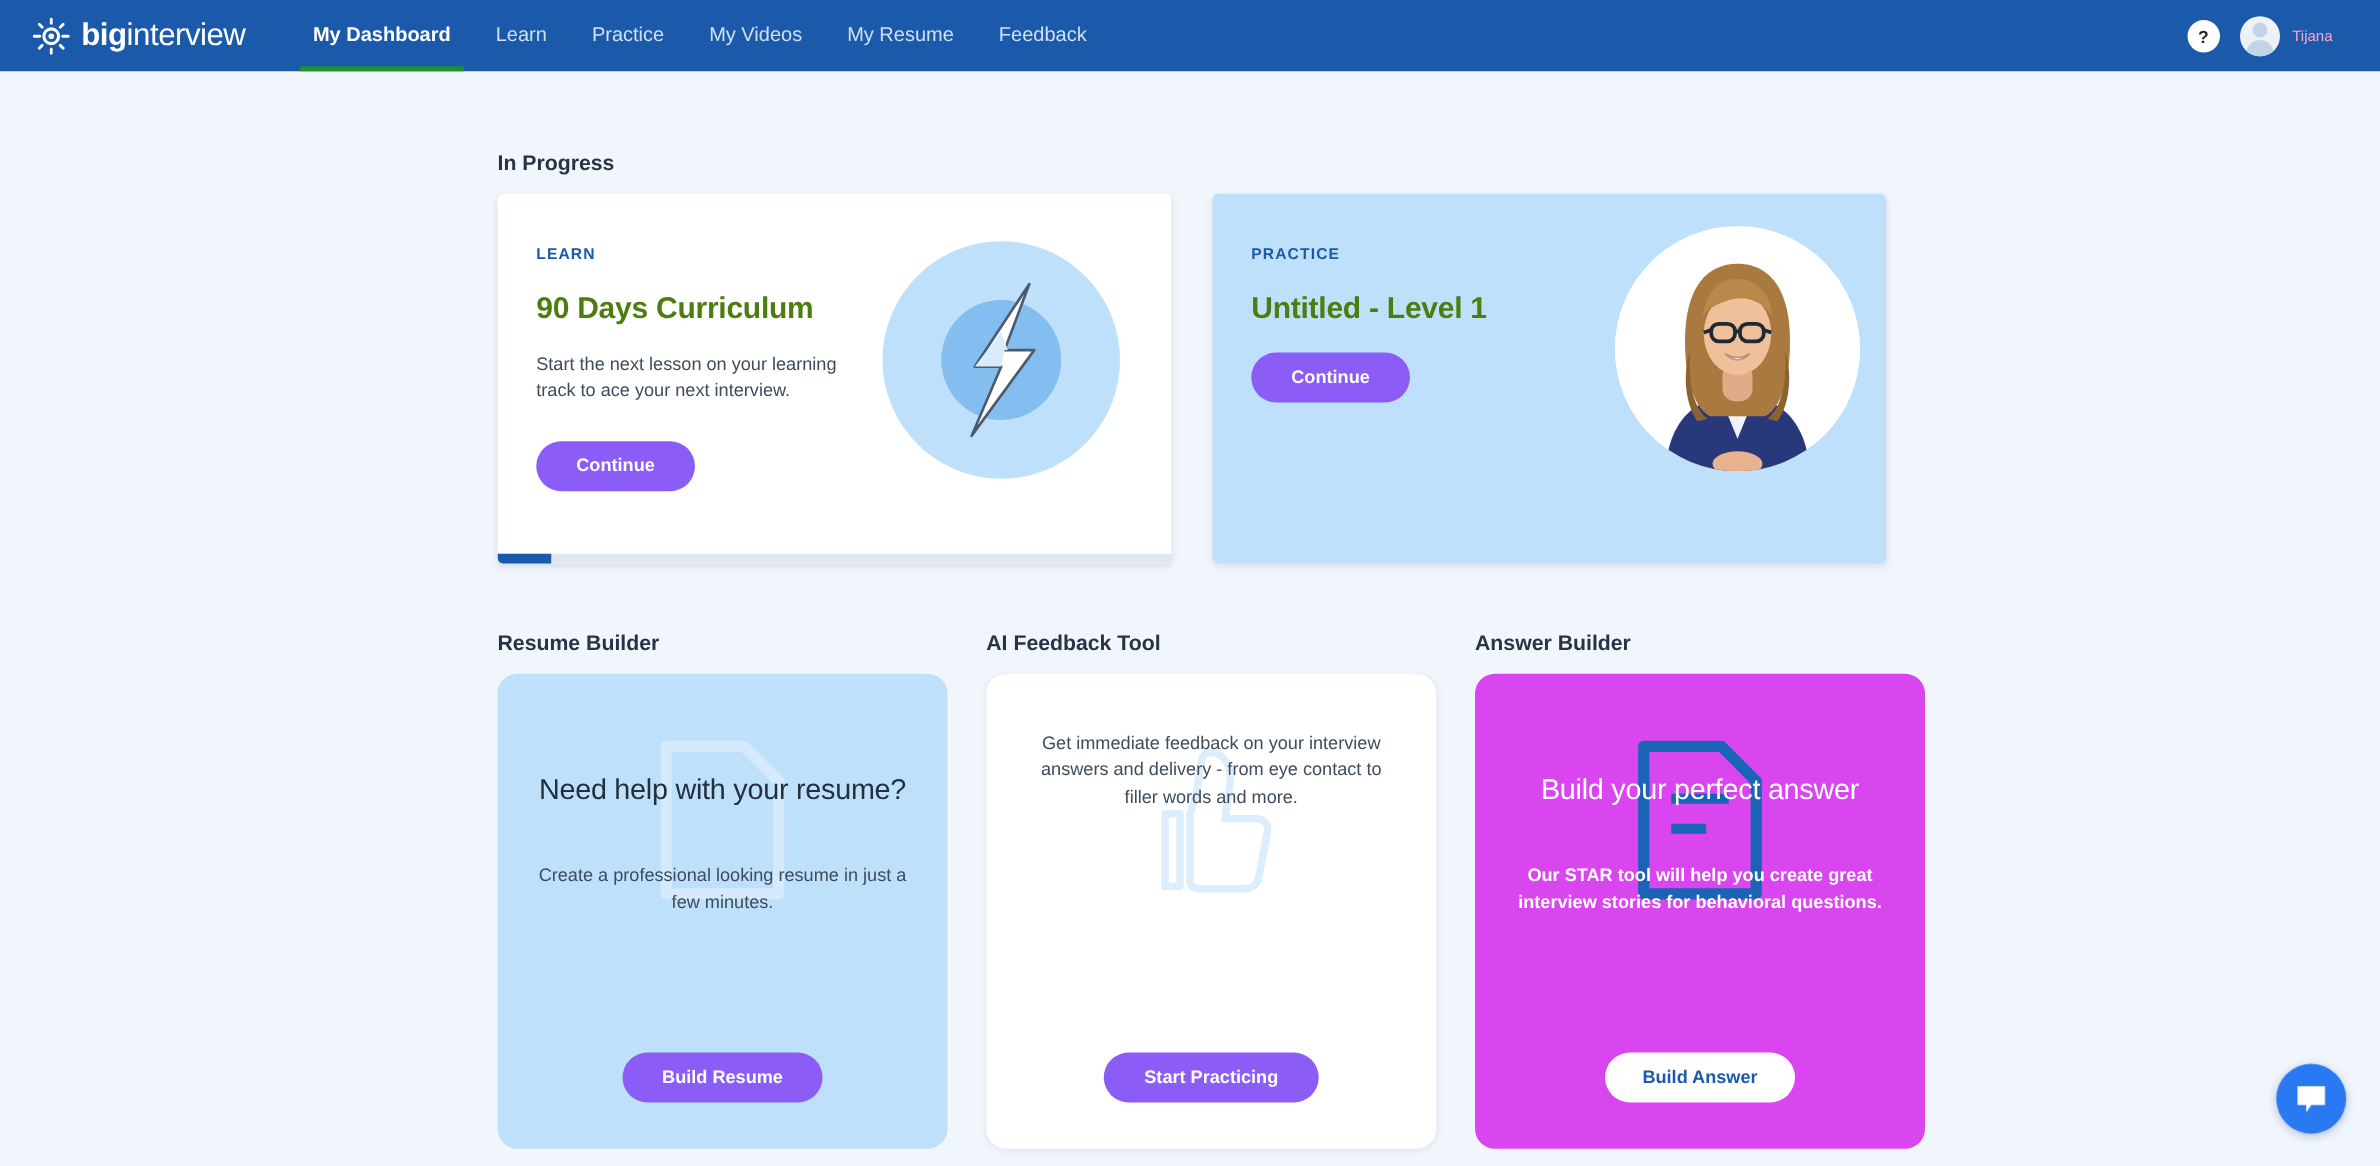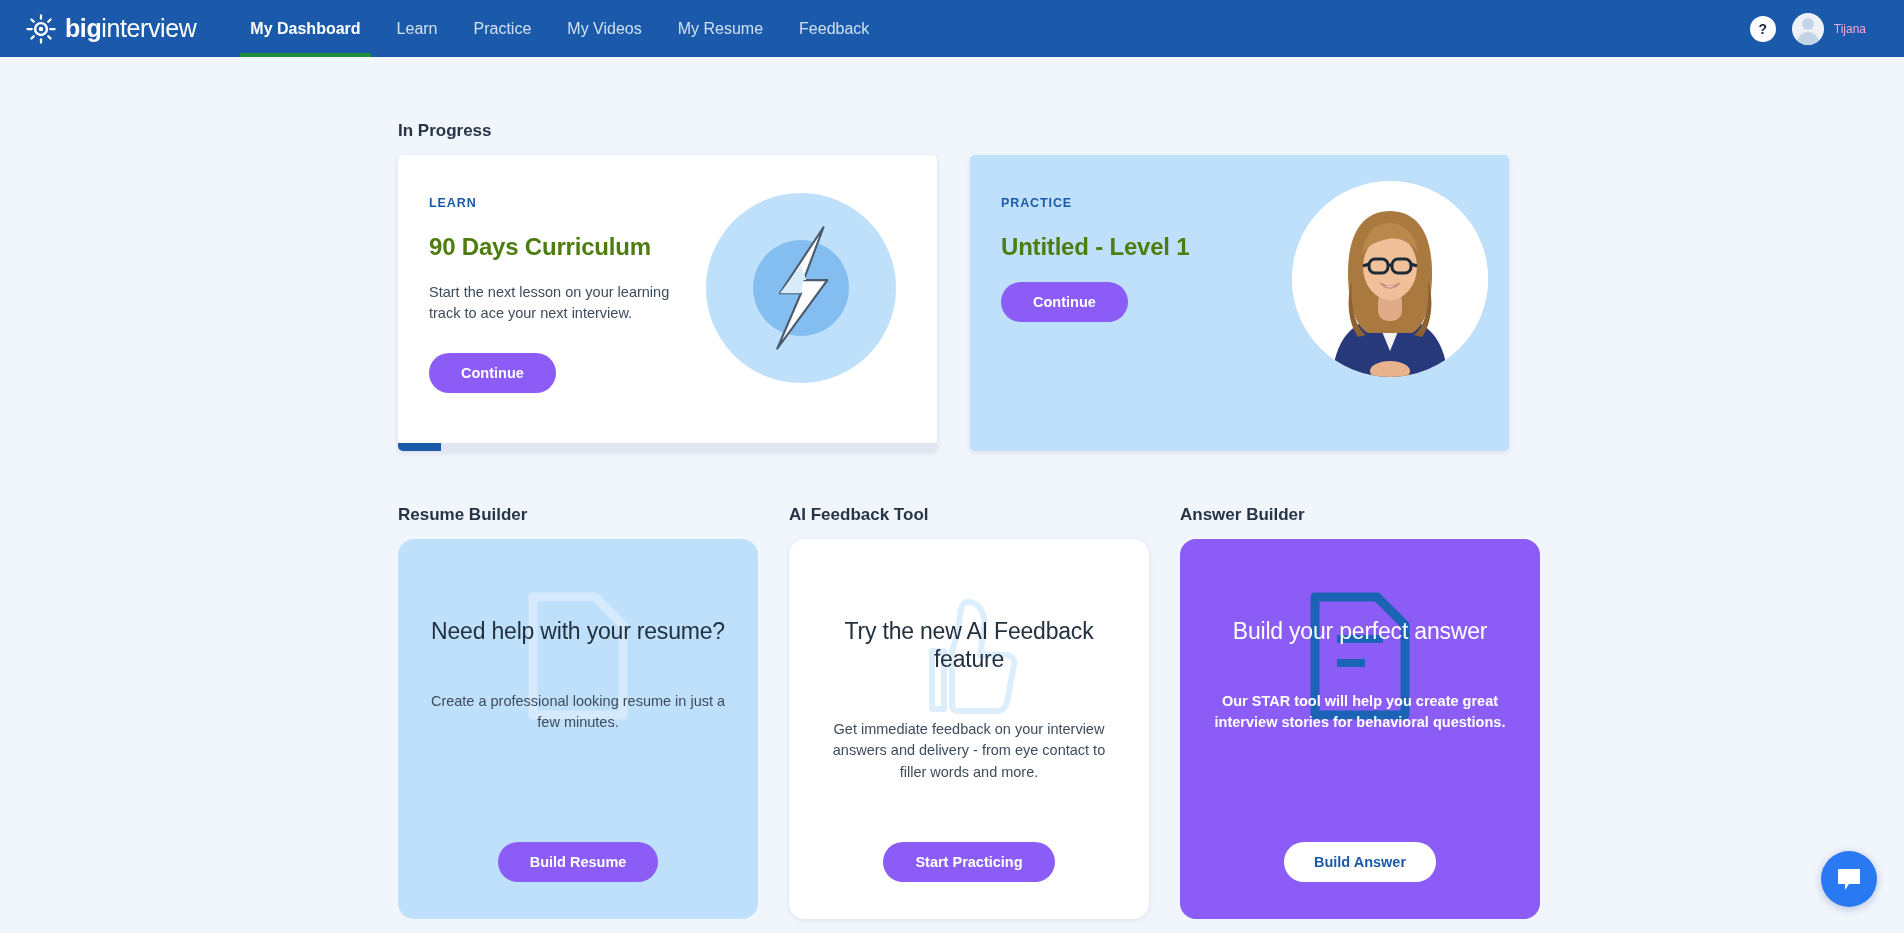--- a/index.html
+++ b/index.html
@@ -286,21 +286,21 @@
     display: flex;
     flex-direction: column;
     align-items: center;
     cursor: pointer;
   }
   .tool-card.blue-light { background: #bfe0fb; }
   .tool-card.white {
     background: #ffffff;
     box-shadow: 0 1px 5px rgba(35,60,100,0.10);
   }
-  .tool-card.blue-dark { background: #8b5cf6; }
+  .tool-card.blue-dark { background: #d946ef; }
 
   .watermark {
     position: absolute;
     left: 50%;
     top: 52px;
     transform: translateX(-50%);
     width: 110px; height: 130px;
     pointer-events: none;
   }
 
@@ -499,21 +499,20 @@
         </div>
       </div>
     </div>
 
     <div class="tool-col">
       <div class="tool-heading" style="margin-top:54px">AI Feedback Tool</div>
       <div class="tool-card white">
         <svg class="watermark" viewBox="0 0 110 130">
           <path d="M30 60 L30 118 L18 118 L18 60 Z M38 60 L38 114 C38 118 41 120 46 120 L82 120 C88 120 92 116 93 111 L100 74 C101 68 97 64 91 64 L66 64 L70 36 C72 24 66 12 56 11 C51 10 48 13 47 18 L44 38 C43 46 40 54 38 60 Z" fill="none" stroke="#dceefb" stroke-width="6" stroke-linejoin="round"></path>
         </svg>
-        <div class="tool-title">Try the new AI Feedback feature</div>
         <div class="tool-desc">Get immediate feedback on your interview answers and delivery - from eye contact to filler words and more.</div>
         <div class="tool-btn-wrap">
           <button class="btn btn-primary">Start Practicing</button>
         </div>
       </div>
     </div>
 
     <div class="tool-col">
       <div class="tool-heading" style="margin-top:54px">Answer Builder</div>
       <div class="tool-card blue-dark">

